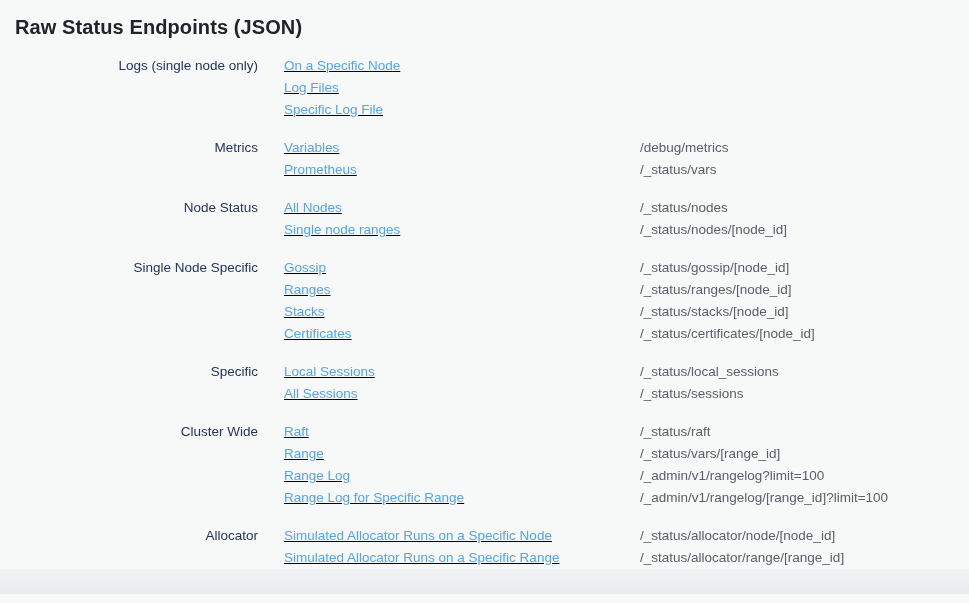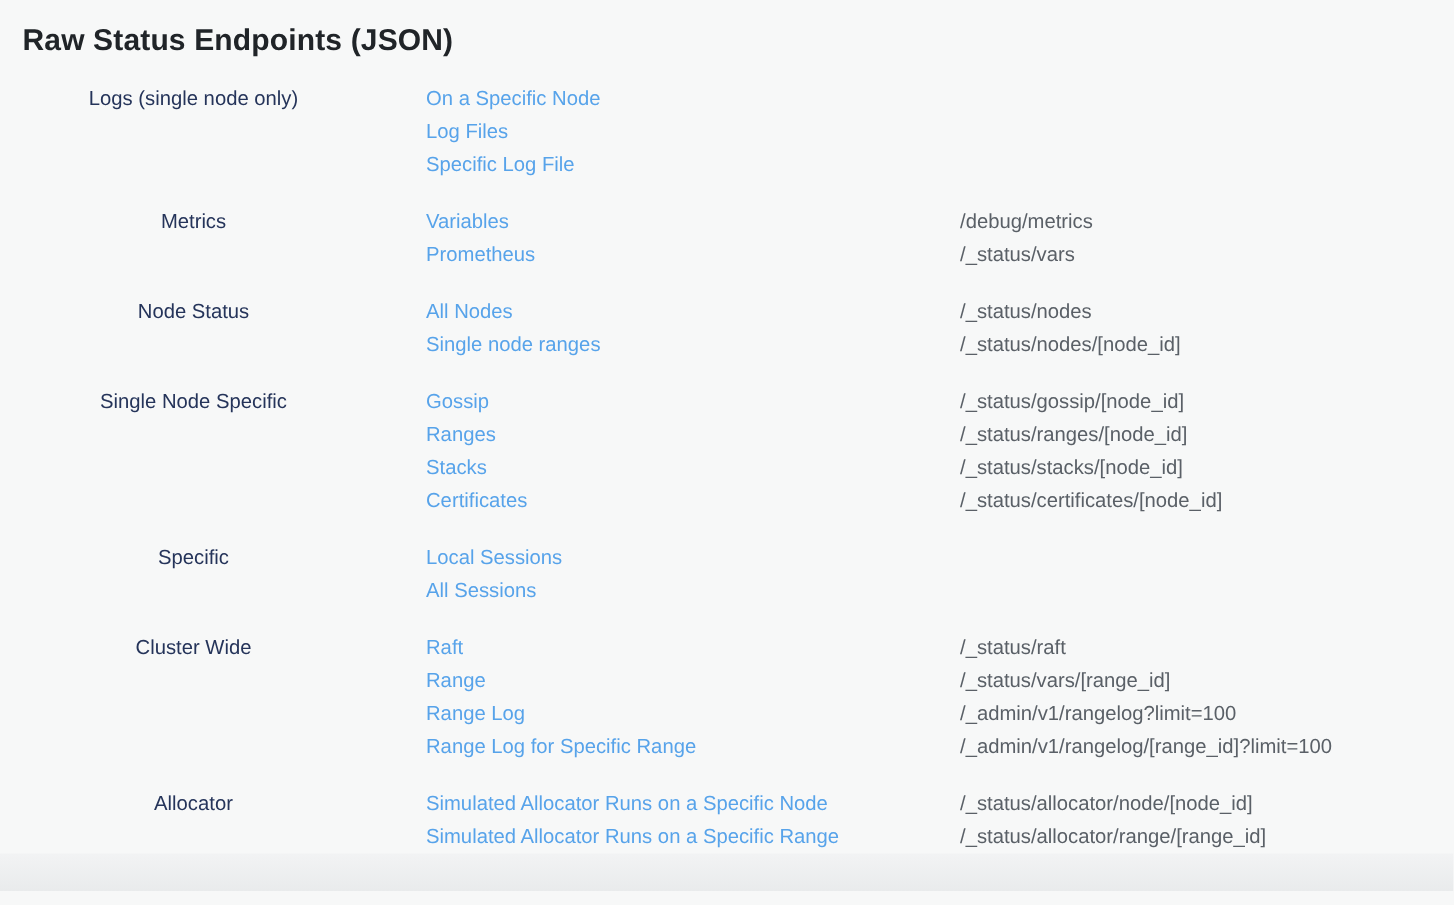--- a/index.html
+++ b/index.html
@@ -35,28 +35,29 @@
   }
   .sections {
     margin-top: 14px;
   }
   .section {
     display: grid;
     grid-template-columns: 258px 382px 1fr;
     margin-bottom: 16px;
   }
   .category {
-    text-align: center;
+    text-align: right;
     font-size: 13.5px;
     line-height: 22px;
     color: var(--category);
     font-weight: 400;
   }
   .links {
     padding-left: 26px;
+    text-decoration: underline;
   }
   .link {
     display: block;
     font-size: 13.5px;
     line-height: 22px;
     color: var(--link);
     text-decoration: none;
     cursor: pointer;
     width: fit-content;
   }
@@ -128,20 +129,24 @@
           <div class="path">/_status/certificates/[node_id]</div>
         </div>
   </div>
 
   <div class="section">
     <div class="category">Specific</div>
     <div class="links">
           <a class="link" href="#">Local Sessions</a>
           <a class="link" href="#">All Sessions</a>
         </div>
+    <div class="paths">
+          <div class="path">/_status/local_sessions</div>
+          <div class="path">/_status/sessions</div>
+        </div>
   </div>
 
   <div class="section">
     <div class="category">Cluster Wide</div>
     <div class="links">
           <a class="link" href="#">Raft</a>
           <a class="link" href="#">Range</a>
           <a class="link" href="#">Range Log</a>
           <a class="link" href="#">Range Log for Specific Range</a>
         </div>

